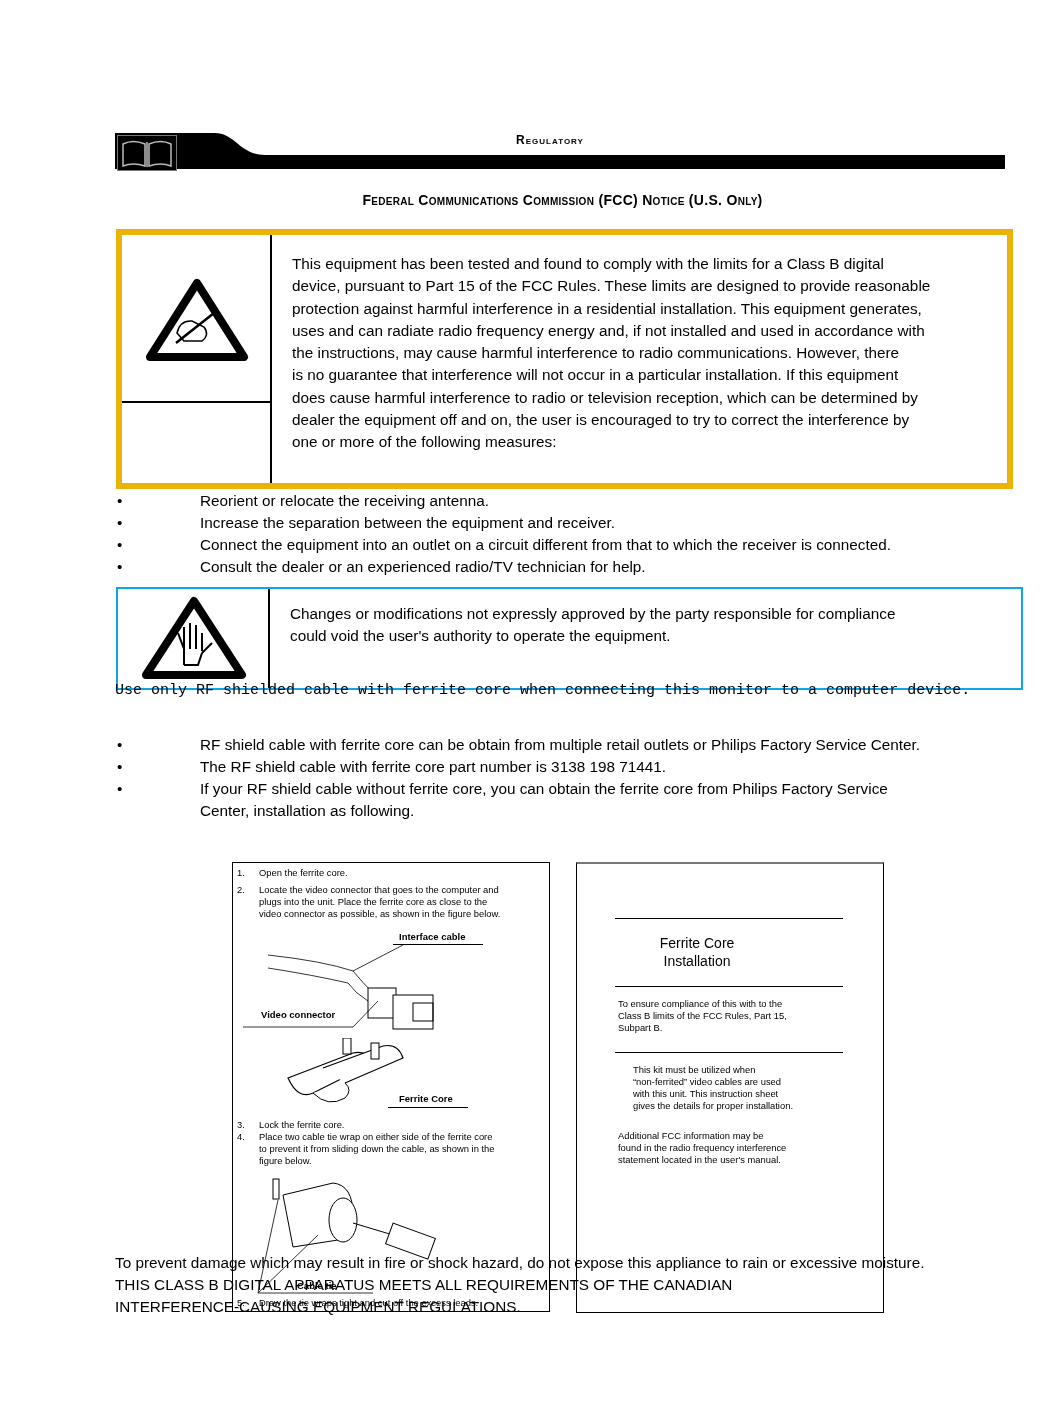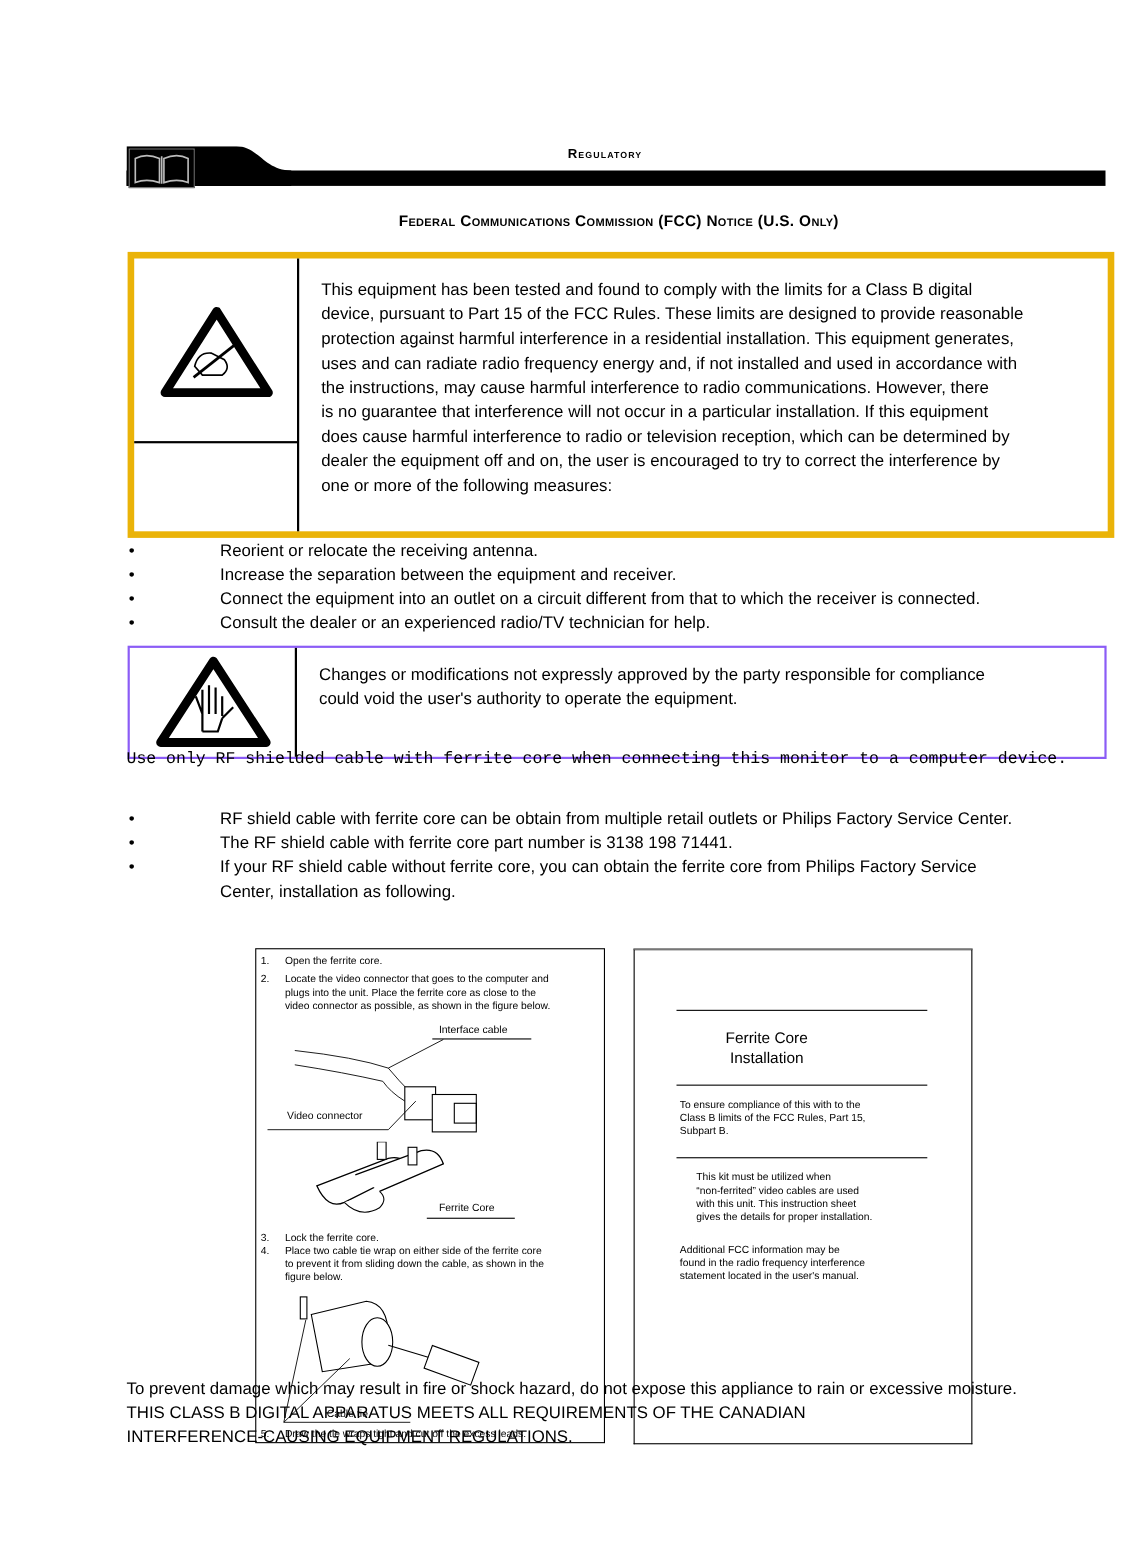--- a/index.html
+++ b/index.html
@@ -14,37 +14,37 @@
   .book { left:117px; top:135px; width:58px; height:34px; background:#000; border:1px solid #777; }
   .section-title { left:0; width:1125px; top:192px; text-align:center; font-size:14px; font-weight:bold; font-variant:small-caps; letter-spacing:0.3px; }
 
   
   .box1 { left:116px; top:229px; width:885px; height:248px; border:6px solid #eab308; }
   .box1 .divv { position:absolute; left:148px; top:0; width:2px; height:100%; background:#000; }
   .box1 .divh { position:absolute; left:0; top:166px; width:148px; height:2px; background:#000; }
   .box1 .txt { position:absolute; left:170px; top:18px; width:700px; font-size:15.3px; line-height:22.3px; }
   .box1 .icon { position:absolute; left:20px; top:40px; }
 
-  .box2 { left:116px; top:587px; width:886px; height:99px; border:2px solid #8b5cf6; }
+  .box2 { left:116px; top:587px; width:886px; height:99px; border:2px solid #0ea5e9;padding-left:17px; }
   .box2 .divv { position:absolute; left:150px; top:0; width:2px; height:100%; background:#000; }
   .box2 .txt { position:absolute; left:172px; top:14px; width:700px; font-size:15.3px; line-height:22px; }
   .box2 .icon { position:absolute; left:20px; top:4px; }
 
   .bullets { left:115px; width:900px; font-size:15.3px; line-height:22px; }
   .bullets .b { position:relative; padding-left:85px; }
   .bullets .b .dot { position:absolute; left:2px; top:0; }
   .plain { left:115px; top:682px; font-size:15px;font-family:Liberation Mono, monospace; }
 
   
   .sheetL { left:232px; top:862px; width:316px; height:448px; border:1px solid #000; }
   .sheetR { left:576px; top:862px; width:306px; height:448px; border:1px solid #000; border-top:2px solid #777; }
   .small { font-size:9.4px; line-height:12px; }
   .stepnum { position:absolute; left:4px; }
   .step { position:absolute; left:26px; width:285px; }
-  .figlabel { position:absolute; font-size:9.5px; }
+  .figlabel { position:absolute; font-size:9.5px;font-weight:bold; }
   .rule { position:absolute; height:1px; background:#000; }
 
   .footer { left:115px; top:1252px; width:920px; font-size:15.3px; line-height:22px; }
 </style>
 </head>
 <body>
 
 <div class="abs hdr-bar"></div>
 <svg class="abs hdr-wedge" viewBox="0 0 150 36" width="150" height="36">
   <path d="M0 0 H100 C120 0 125 22 150 22 V36 H0 Z" fill="#000"></path>

